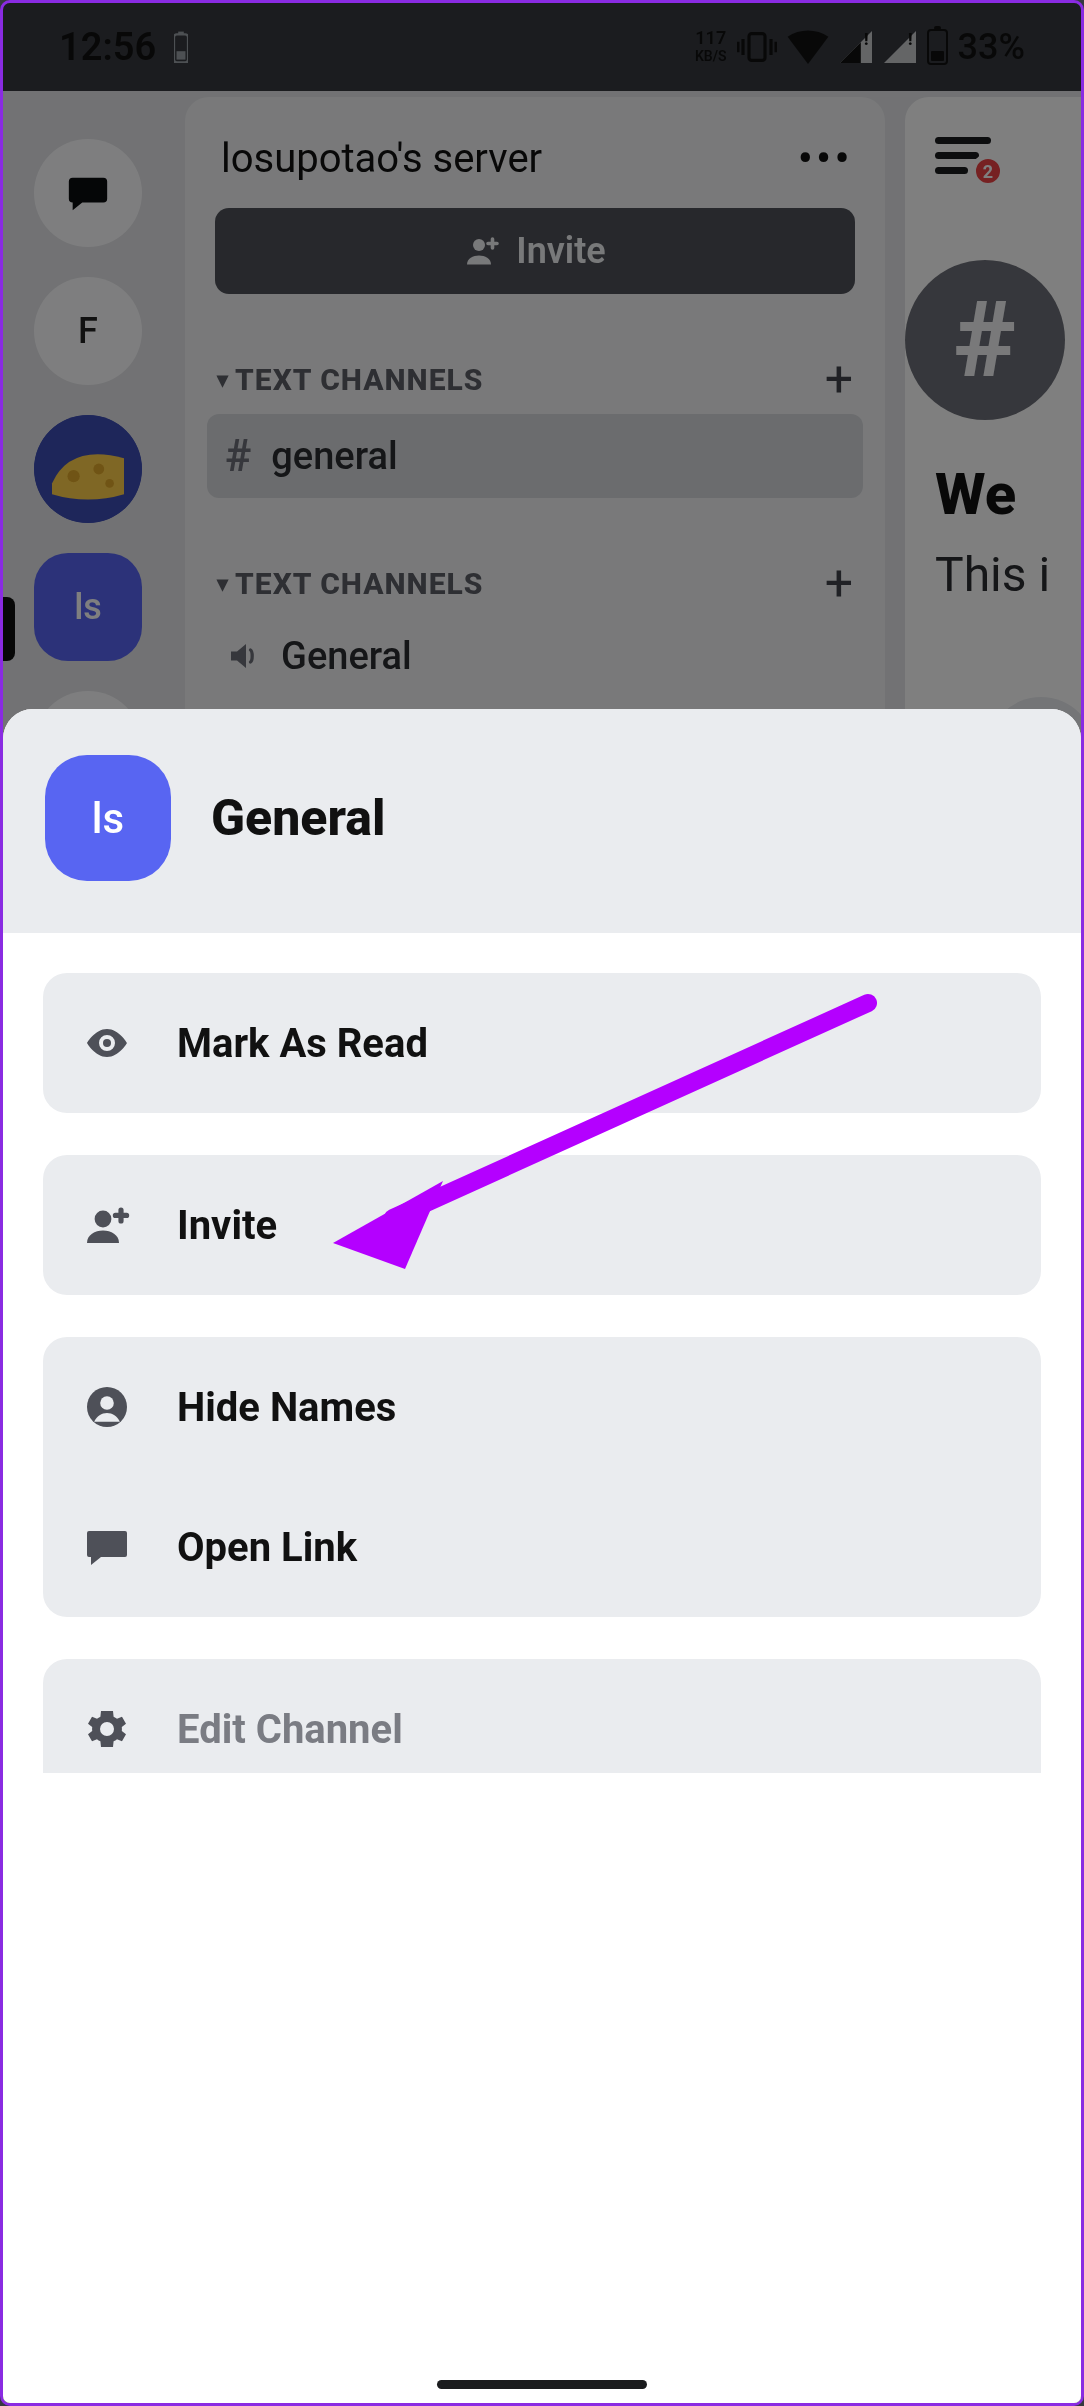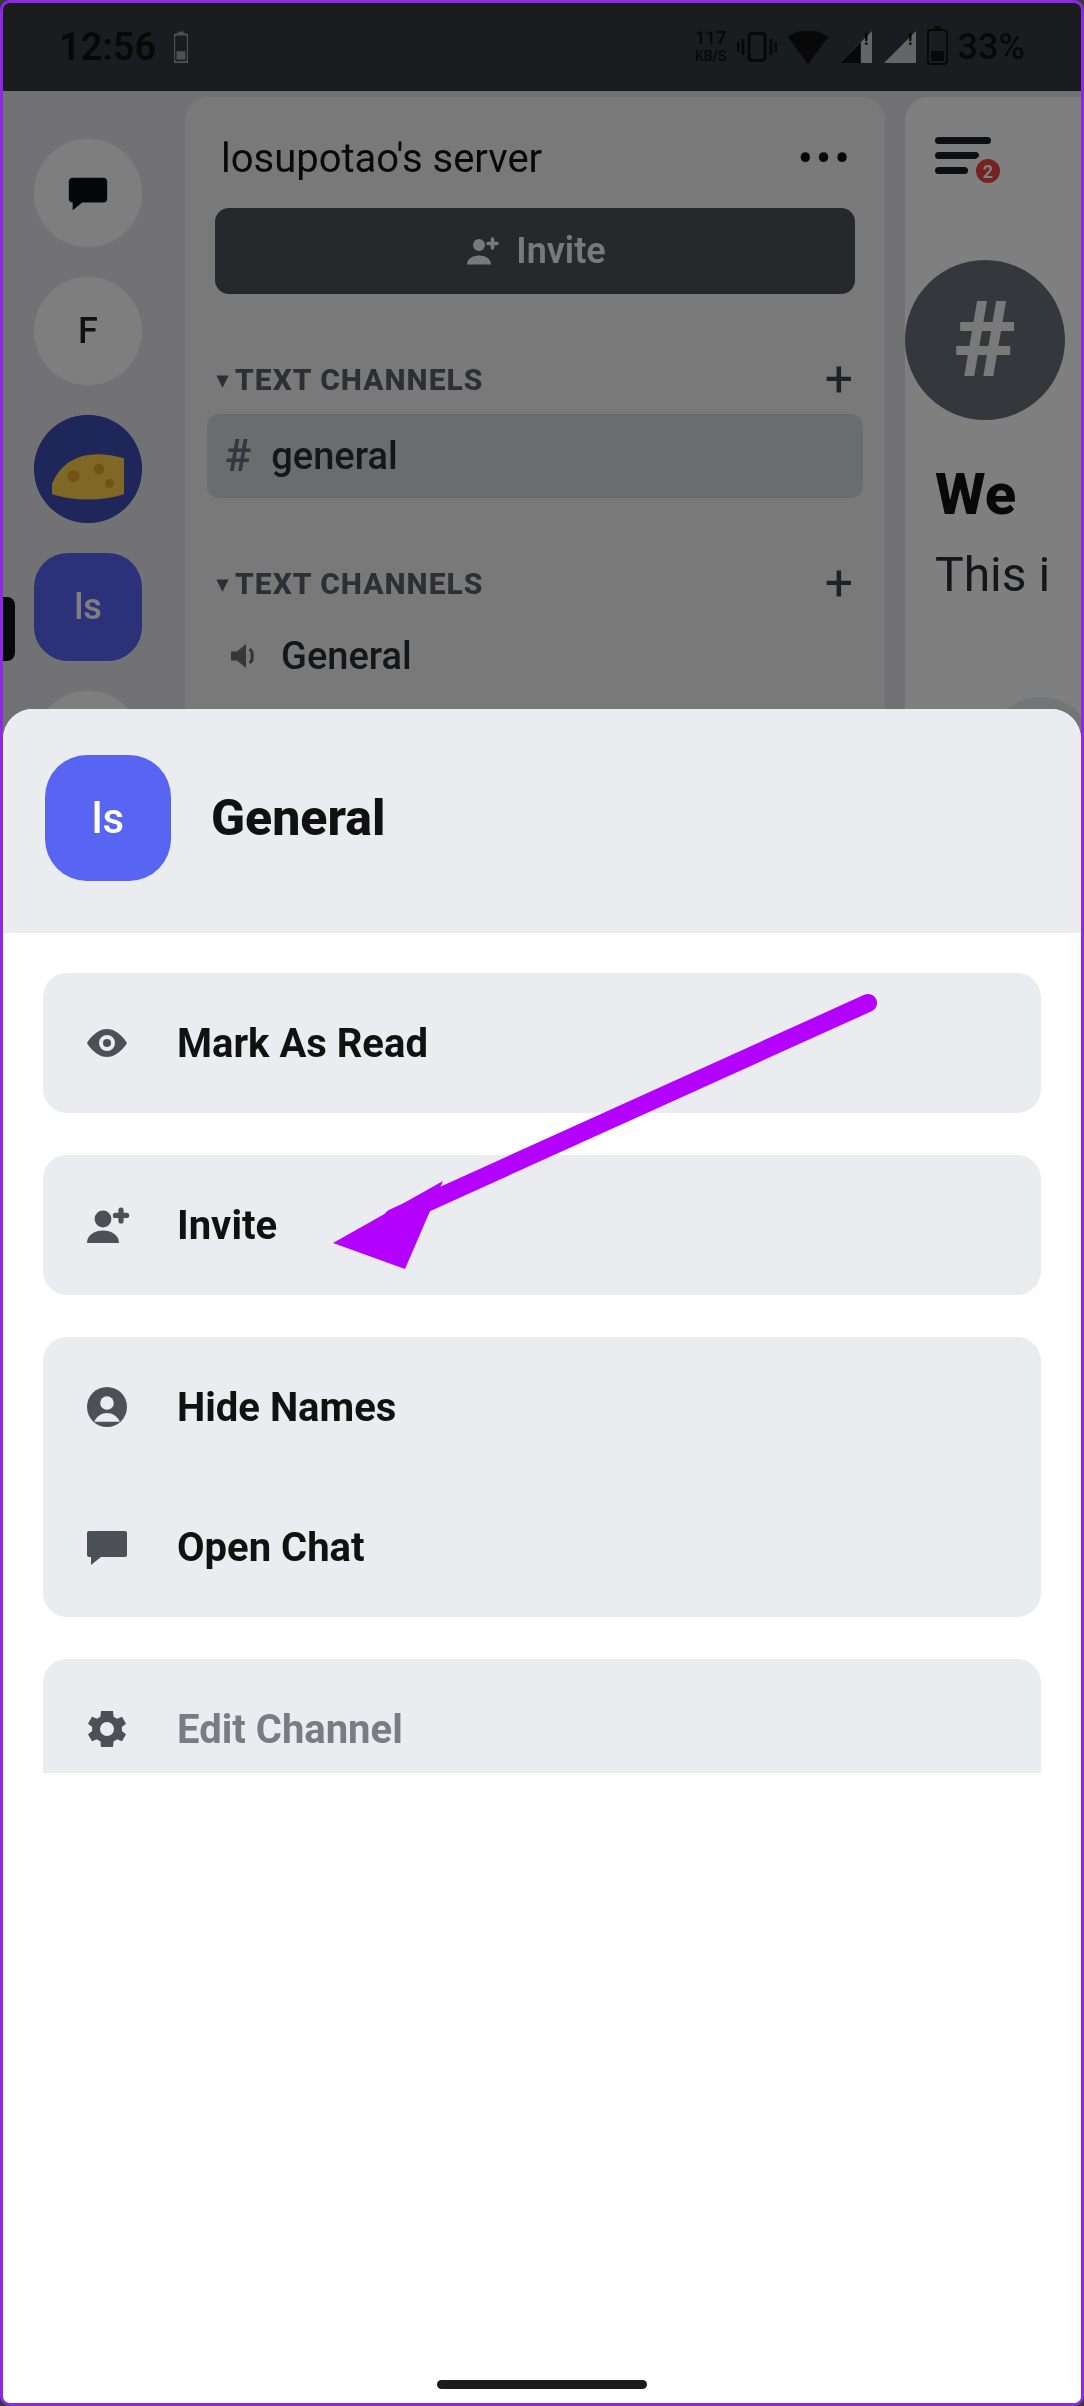--- a/index.html
+++ b/index.html
@@ -270,21 +270,21 @@
             </svg>
           </span>
         <span>Hide Names</span>
       </div>
       <div class="item">
         <span class="ic">
             <svg viewBox="0 0 24 24">
               <path d="M3 4h18a1 1 0 011 1v11a1 1 0 01-1 1H9l-5 4v-4H3a1 1 0 01-1-1V5a1 1 0 011-1z"></path>
             </svg>
           </span>
-        <span>Open Chat</span>
+        <span>Open Link</span>
       </div>
     </div>
     <div class="group last">
       <div class="item">
         <span class="ic">
             <svg viewBox="0 0 24 24" fill="#8a8c93">
               <path d="M19.4 13a7.5 7.5 0 000-2l2.1-1.6-2-3.5-2.5 1a7.3 7.3 0 00-1.7-1L15 3h-6l-.3 2.9a7.3 7.3 0 00-1.7 1l-2.5-1-2 3.5L4.6 11a7.5 7.5 0 000 2l-2.1 1.6 2 3.5 2.5-1c.5.4 1.1.8 1.7 1L9 21h6l.3-2.9c.6-.2 1.2-.6 1.7-1l2.5 1 2-3.5L19.4 13zM12 15.5A3.5 3.5 0 1112 8.5a3.5 3.5 0 010 7z"></path>
             </svg>
           </span>
         <span>Edit Channel</span>

